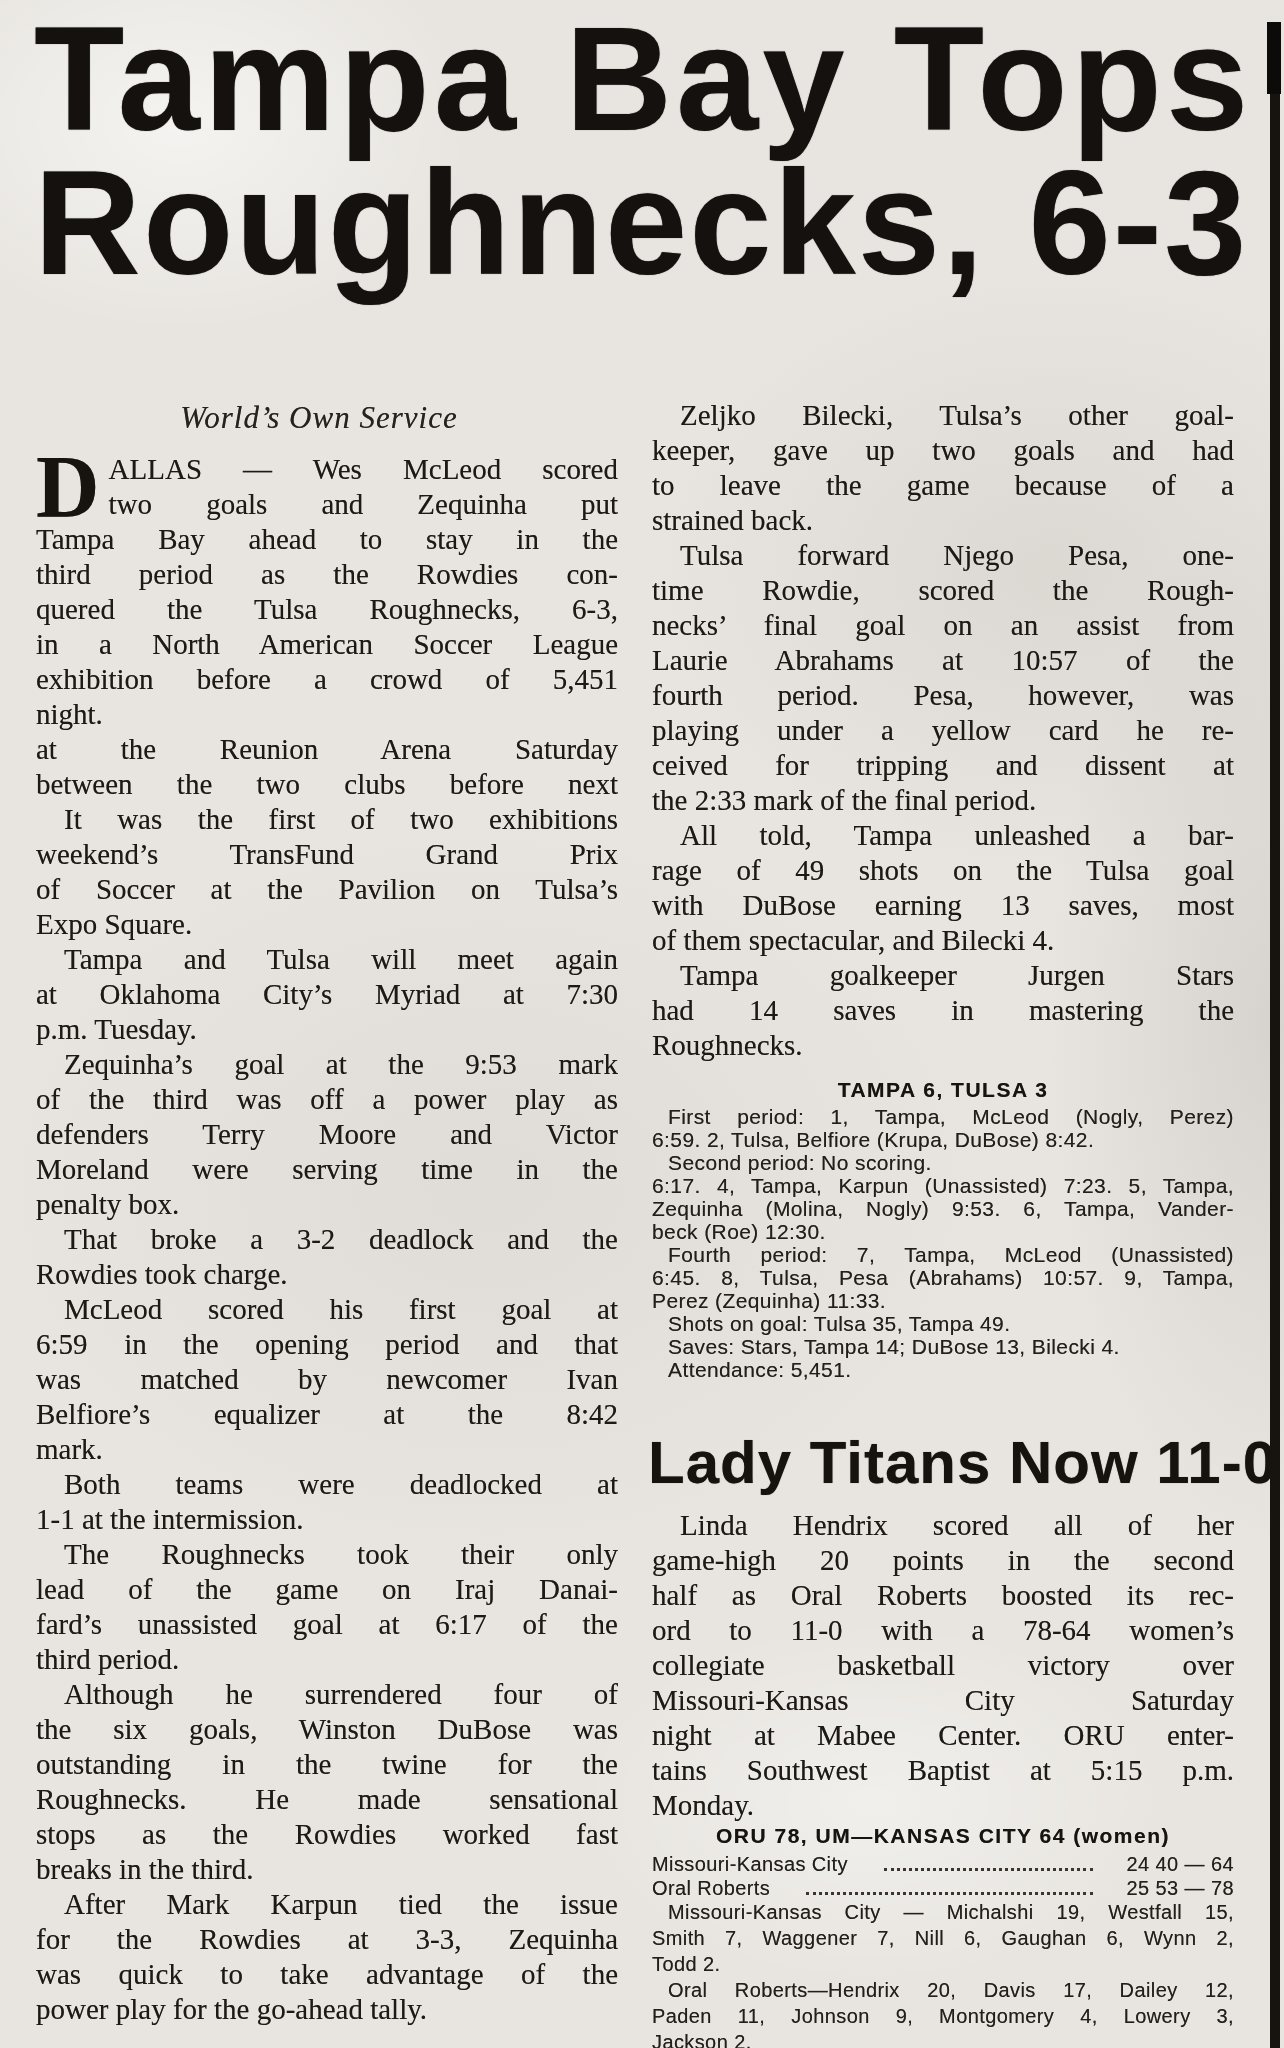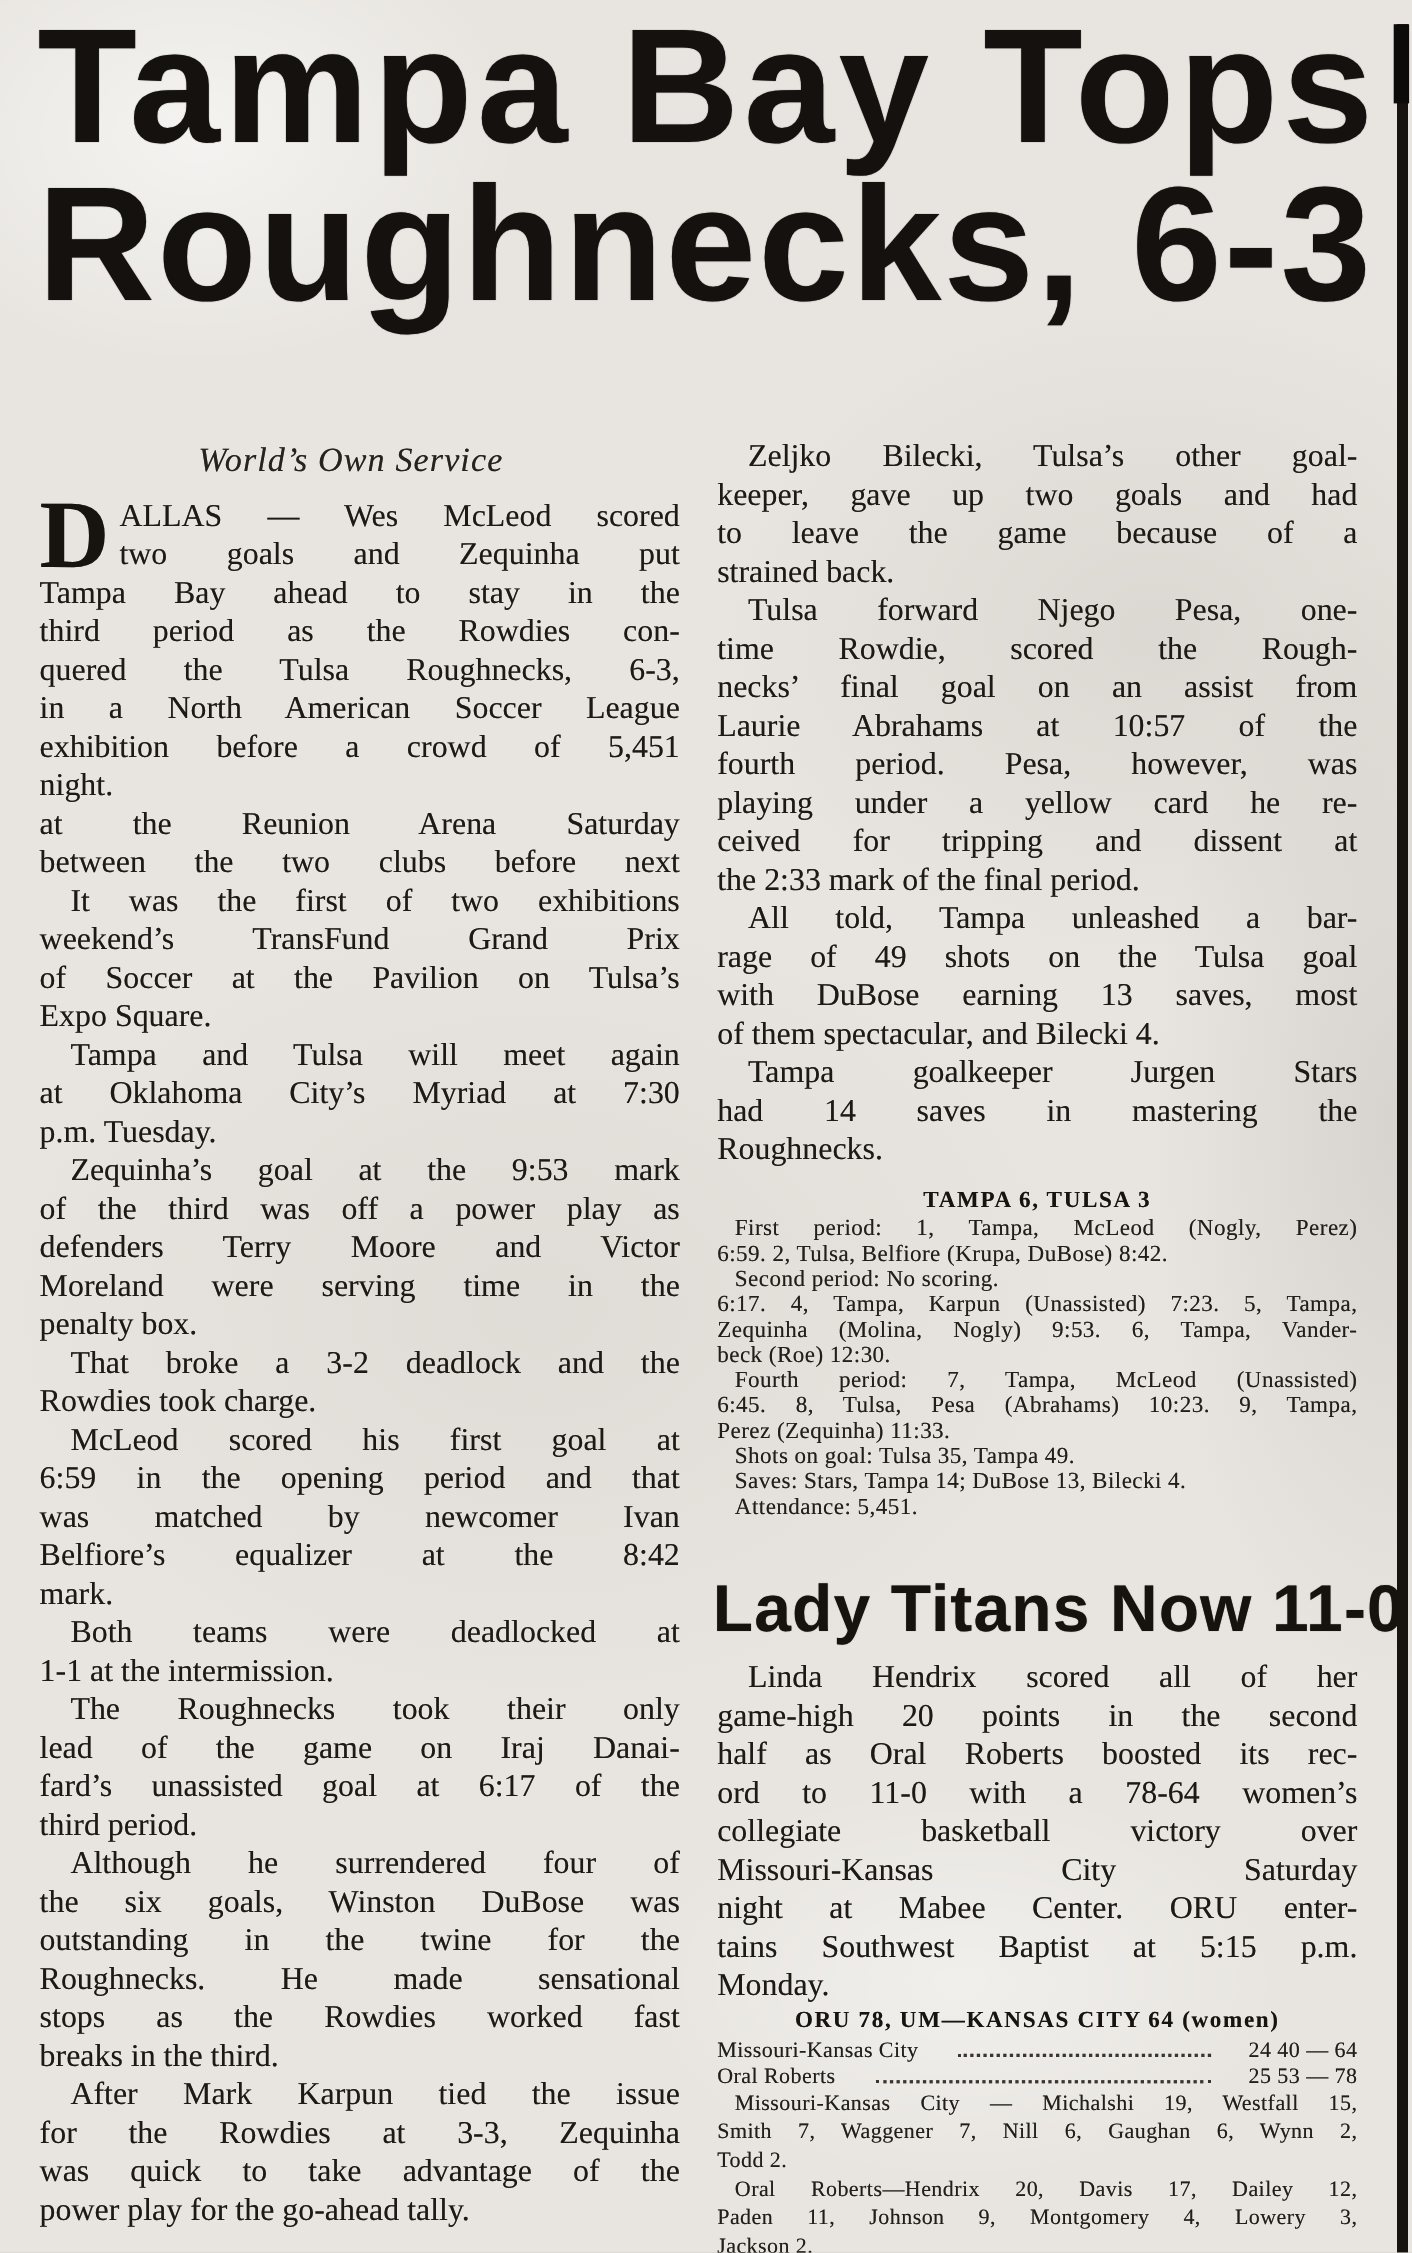--- a/index.html
+++ b/index.html
@@ -42,21 +42,21 @@
   .line.last{text-align-last:left;}
   .bodycol .line.first{text-indent:28px;}
   .bodycol .para.has-drop .line.first{text-indent:0;}
   .dropcap{
     float:left;font-family:"Liberation Serif","DejaVu Serif",serif;
     font-weight:700;font-size:88px;line-height:64px;
     margin:3px 9px 0 0;color:#17140f;
   }
   .boxscore{
     position:absolute;width:582px;
-    font-family:Liberation Serif, serif;
+    font-family:Liberation Sans, sans-serif;
     font-size:21px;line-height:23px;color:#221f1a;letter-spacing:.4px;
     text-shadow:0 0 .5px rgba(34,31,26,.6);
   }
   #bs1{left:652px;top:1078px;}
   #bs2{left:652px;top:1824px;font-size:20px;line-height:26px;}
   .bs-title{
     font-weight:700;text-align:center;font-size:21px;line-height:24px;
     letter-spacing:1.5px;margin-bottom:3px;color:#17140f;
   }
   .boxscore .line.first{text-indent:16px;}
@@ -193,21 +193,21 @@
         <div class="para">
           <div class="line first last">Second period: No scoring.</div>
         </div>
         <div class="para">
           <div class="line">6:17. 4, Tampa, Karpun (Unassisted) 7:23. 5, Tampa,</div>
           <div class="line">Zequinha (Molina, Nogly) 9:53. 6, Tampa, Vander-</div>
           <div class="line last">beck (Roe) 12:30.</div>
         </div>
         <div class="para">
           <div class="line first">Fourth period: 7, Tampa, McLeod (Unassisted)</div>
-          <div class="line">6:45. 8, Tulsa, Pesa (Abrahams) 10:23. 9, Tampa,</div>
+          <div class="line">6:45. 8, Tulsa, Pesa (Abrahams) 10:57. 9, Tampa,</div>
           <div class="line last">Perez (Zequinha) 11:33.</div>
         </div>
         <div class="para">
           <div class="line first last">Shots on goal: Tulsa 35, Tampa 49.</div>
         </div>
         <div class="para">
           <div class="line first last">Saves: Stars, Tampa 14; DuBose 13, Bilecki 4.</div>
         </div>
         <div class="para">
           <div class="line first last">Attendance: 5,451.</div>

